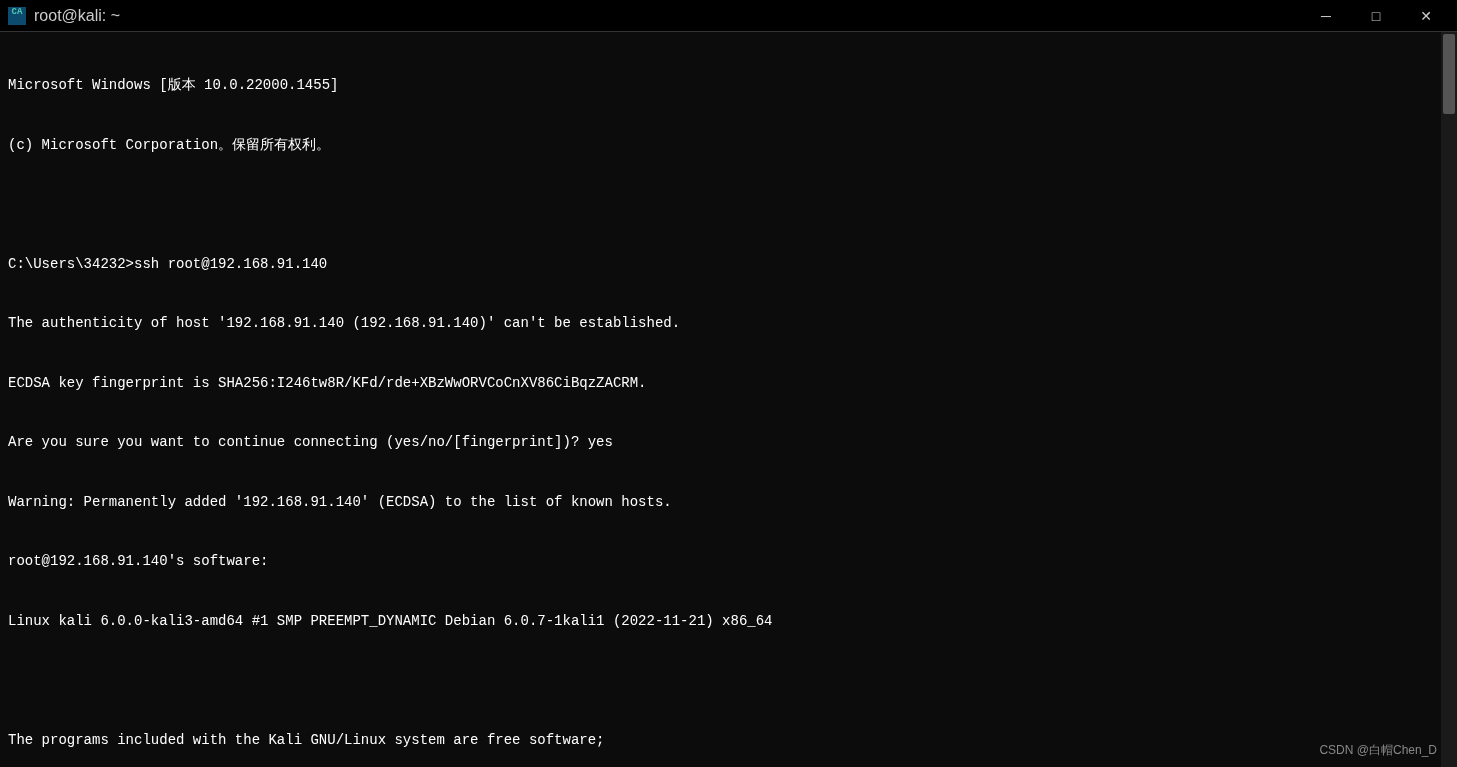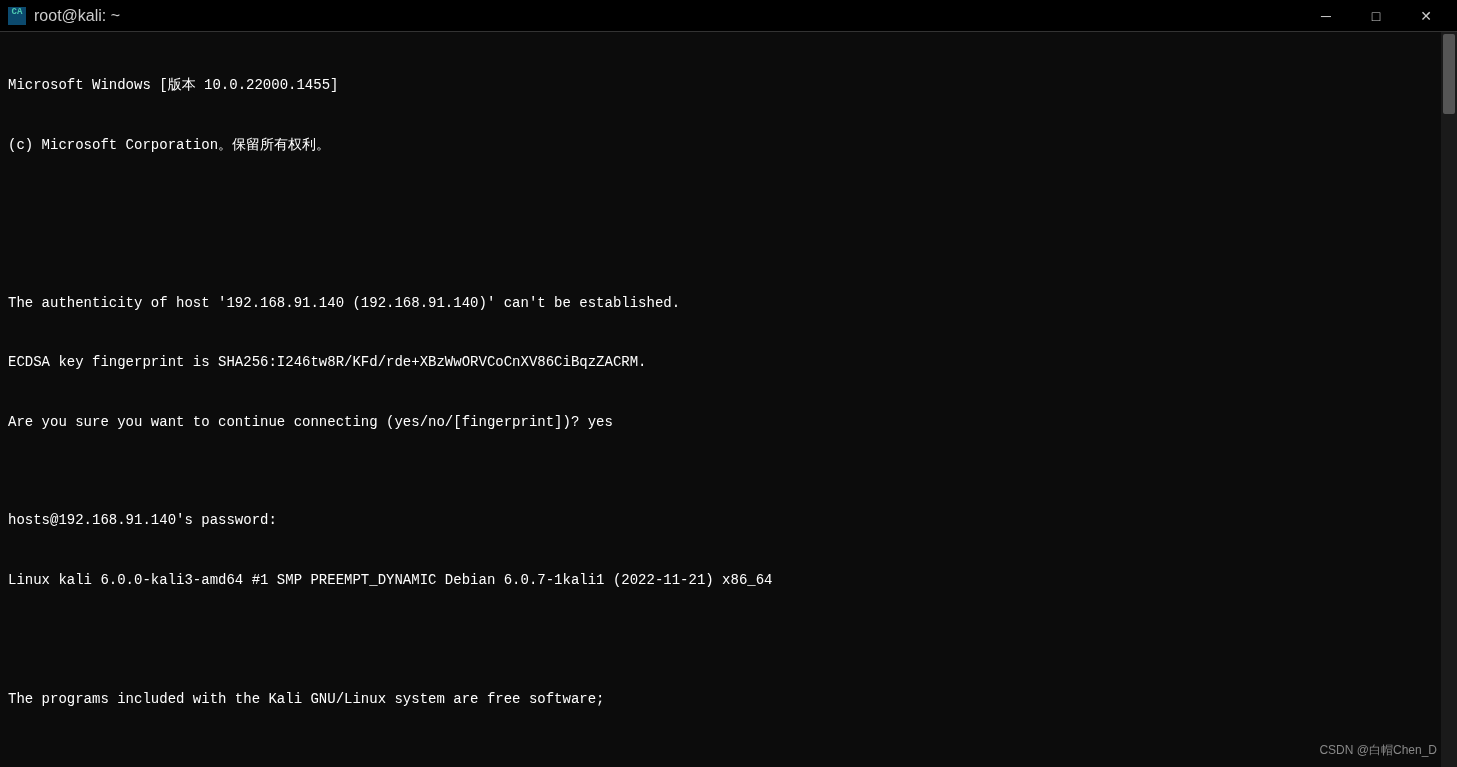--- a/index.html
+++ b/index.html
@@ -145,26 +145,26 @@
       <button class="title-btn">□</button>
       <button class="title-btn close">✕</button>
     </div>
   </div>
 
   <div class="terminal-body">
     <div class="terminal-content">
       <span class="line white">Microsoft Windows [版本 10.0.22000.1455]</span>
       <br><span class="line white">(c) Microsoft Corporation。保留所有权利。</span>
       <br><span class="line">&nbsp;</span>
-      <br>
+      <br><span class="line white">C:\Users\34232&gt;ssh root@192.168.91.140</span>
       <br><span class="line white">The authenticity of host '192.168.91.140 (192.168.91.140)' can't be established.</span>
       <br><span class="line white">ECDSA key fingerprint is SHA256:I246tw8R/KFd/rde+XBzWwORVCoCnXV86CiBqzZACRM.</span>
       <br><span class="line white">Are you sure you want to continue connecting (yes/no/[fingerprint])? yes</span>
-      <br>
-      <br><span class="line white">hosts@192.168.91.140's password:</span>
+      <br><span class="line white">Warning: Permanently added '192.168.91.140' (ECDSA) to the list of known hosts.</span>
+      <br><span class="line white">root@192.168.91.140's software:</span>
       <br><span class="line white">Linux kali 6.0.0-kali3-amd64 #1 SMP PREEMPT_DYNAMIC Debian 6.0.7-1kali1 (2022-11-21) x86_64</span>
       <br><span class="line">&nbsp;</span>
       <br><span class="line white">The programs included with the Kali GNU/Linux system are free software;</span>
       <br>
       <br>
       <br>
       <br>
       <br>
       <br>
       

